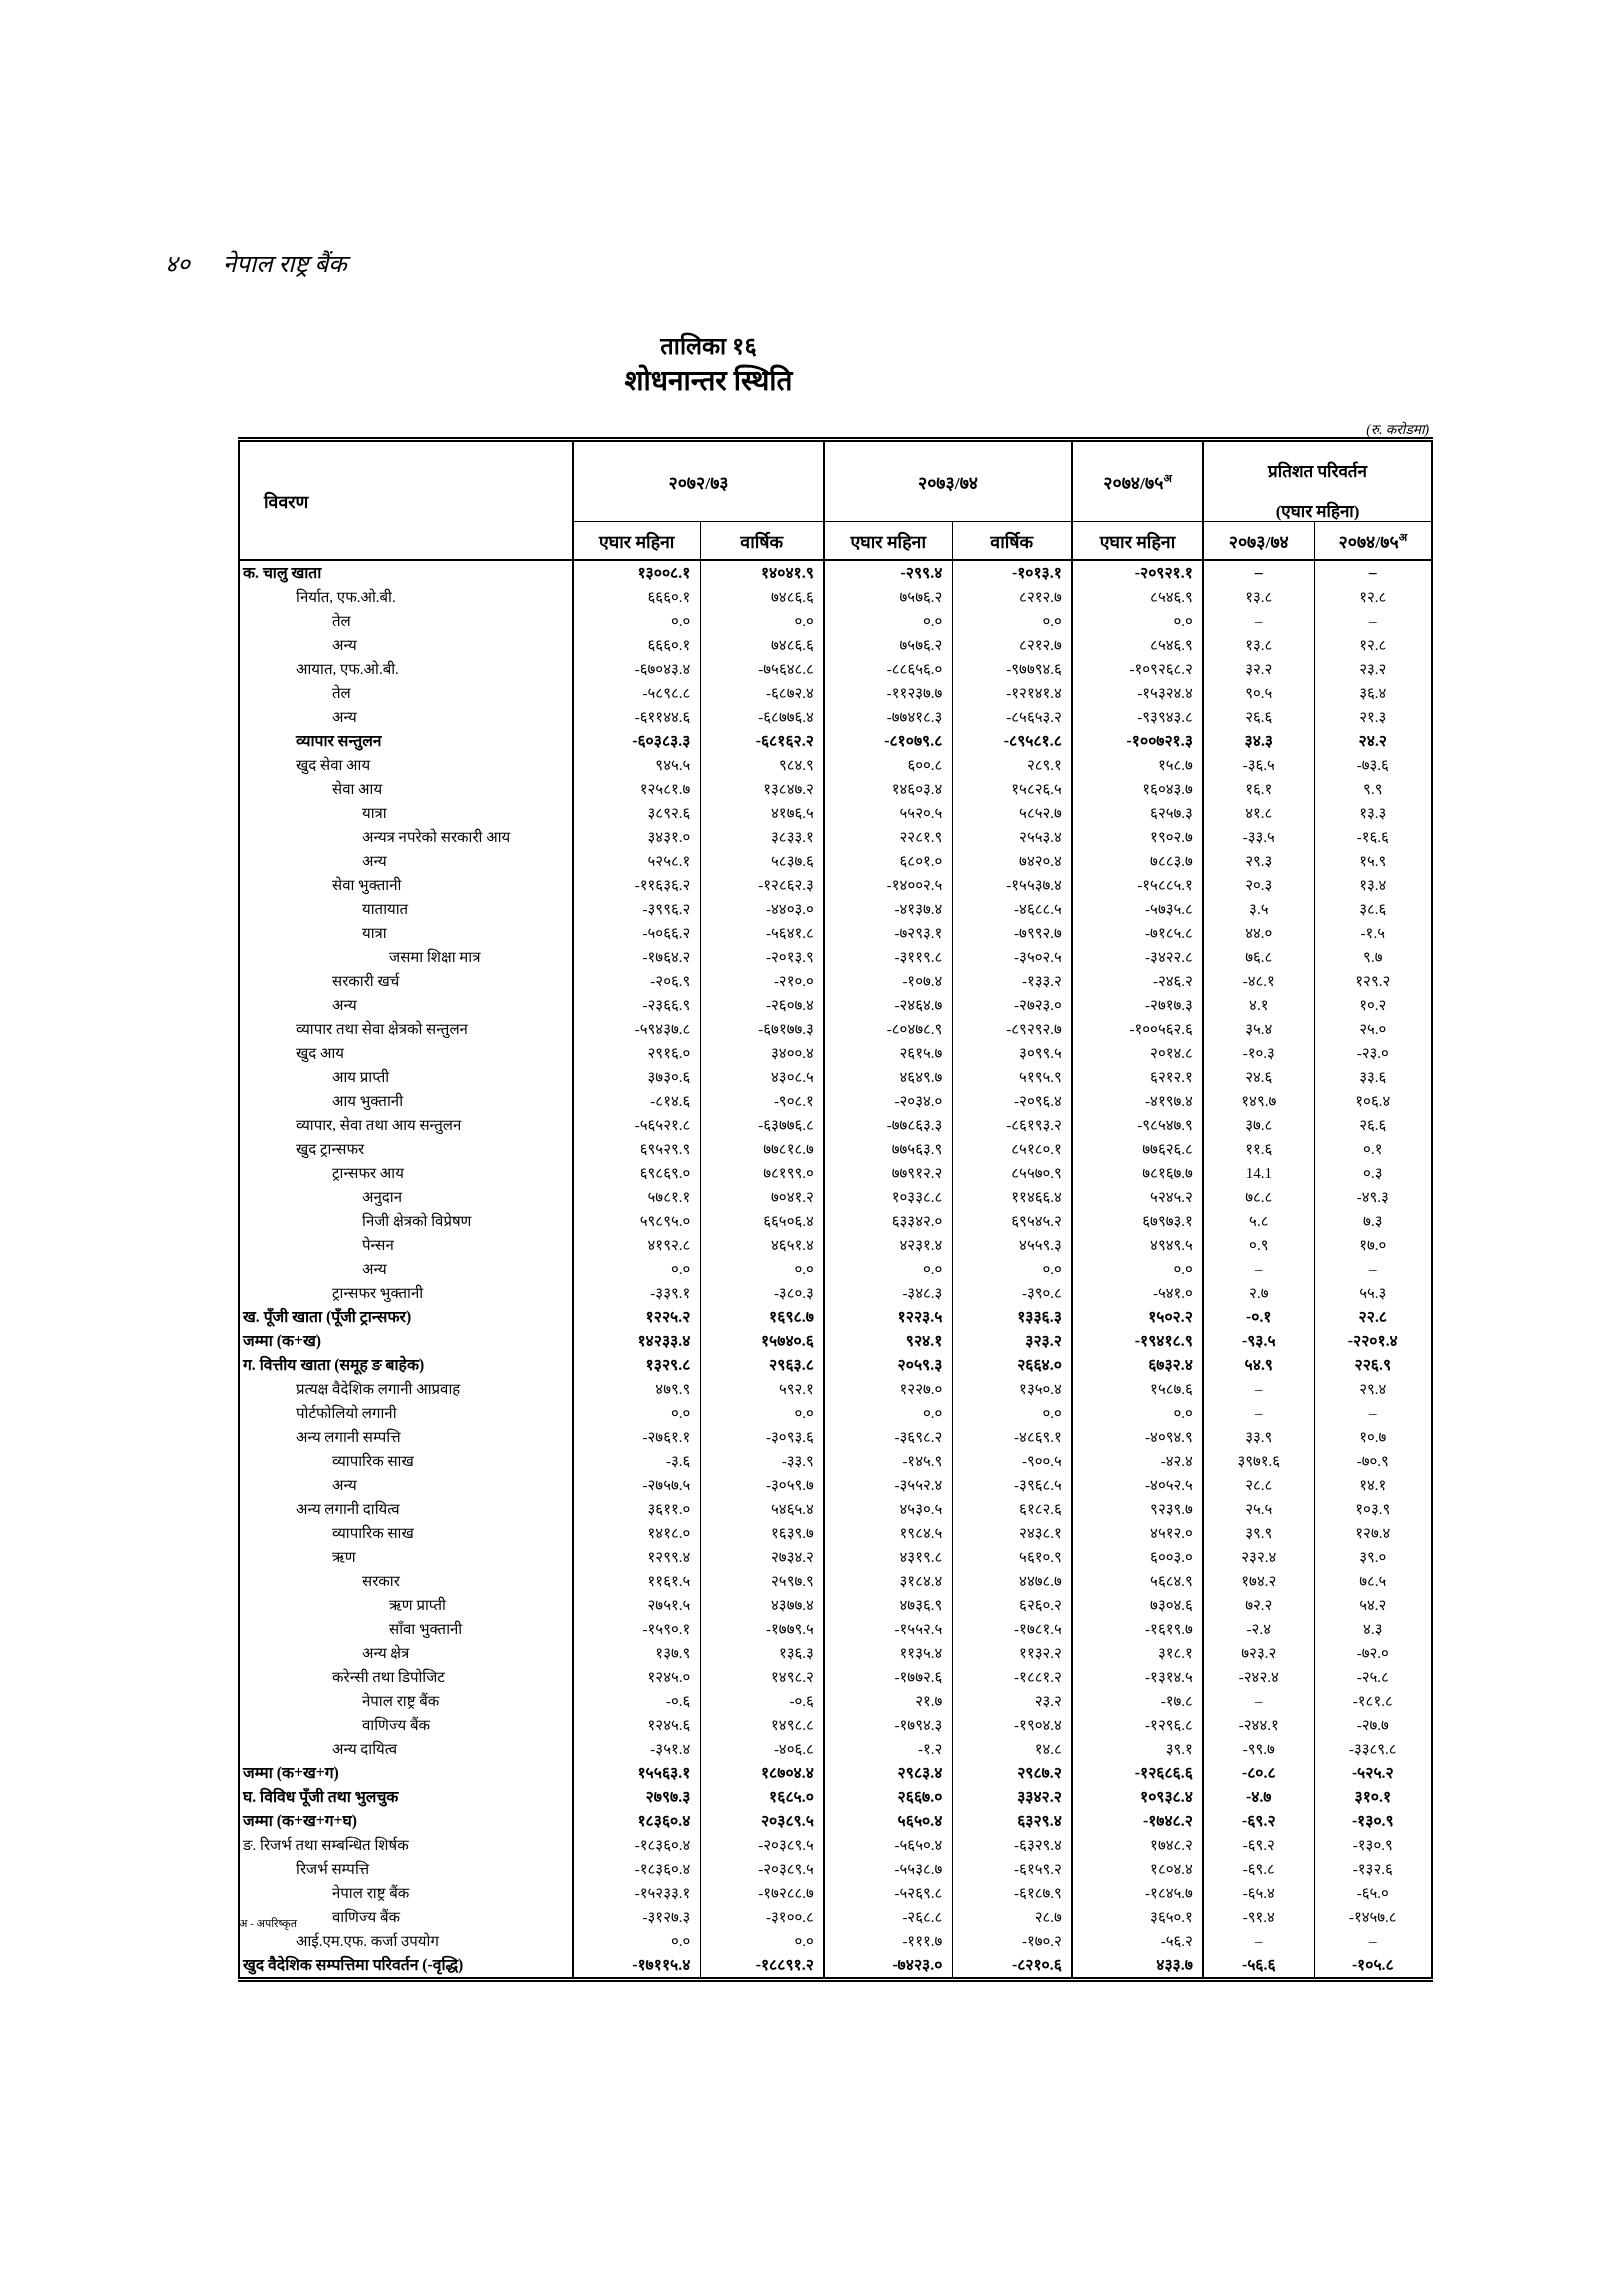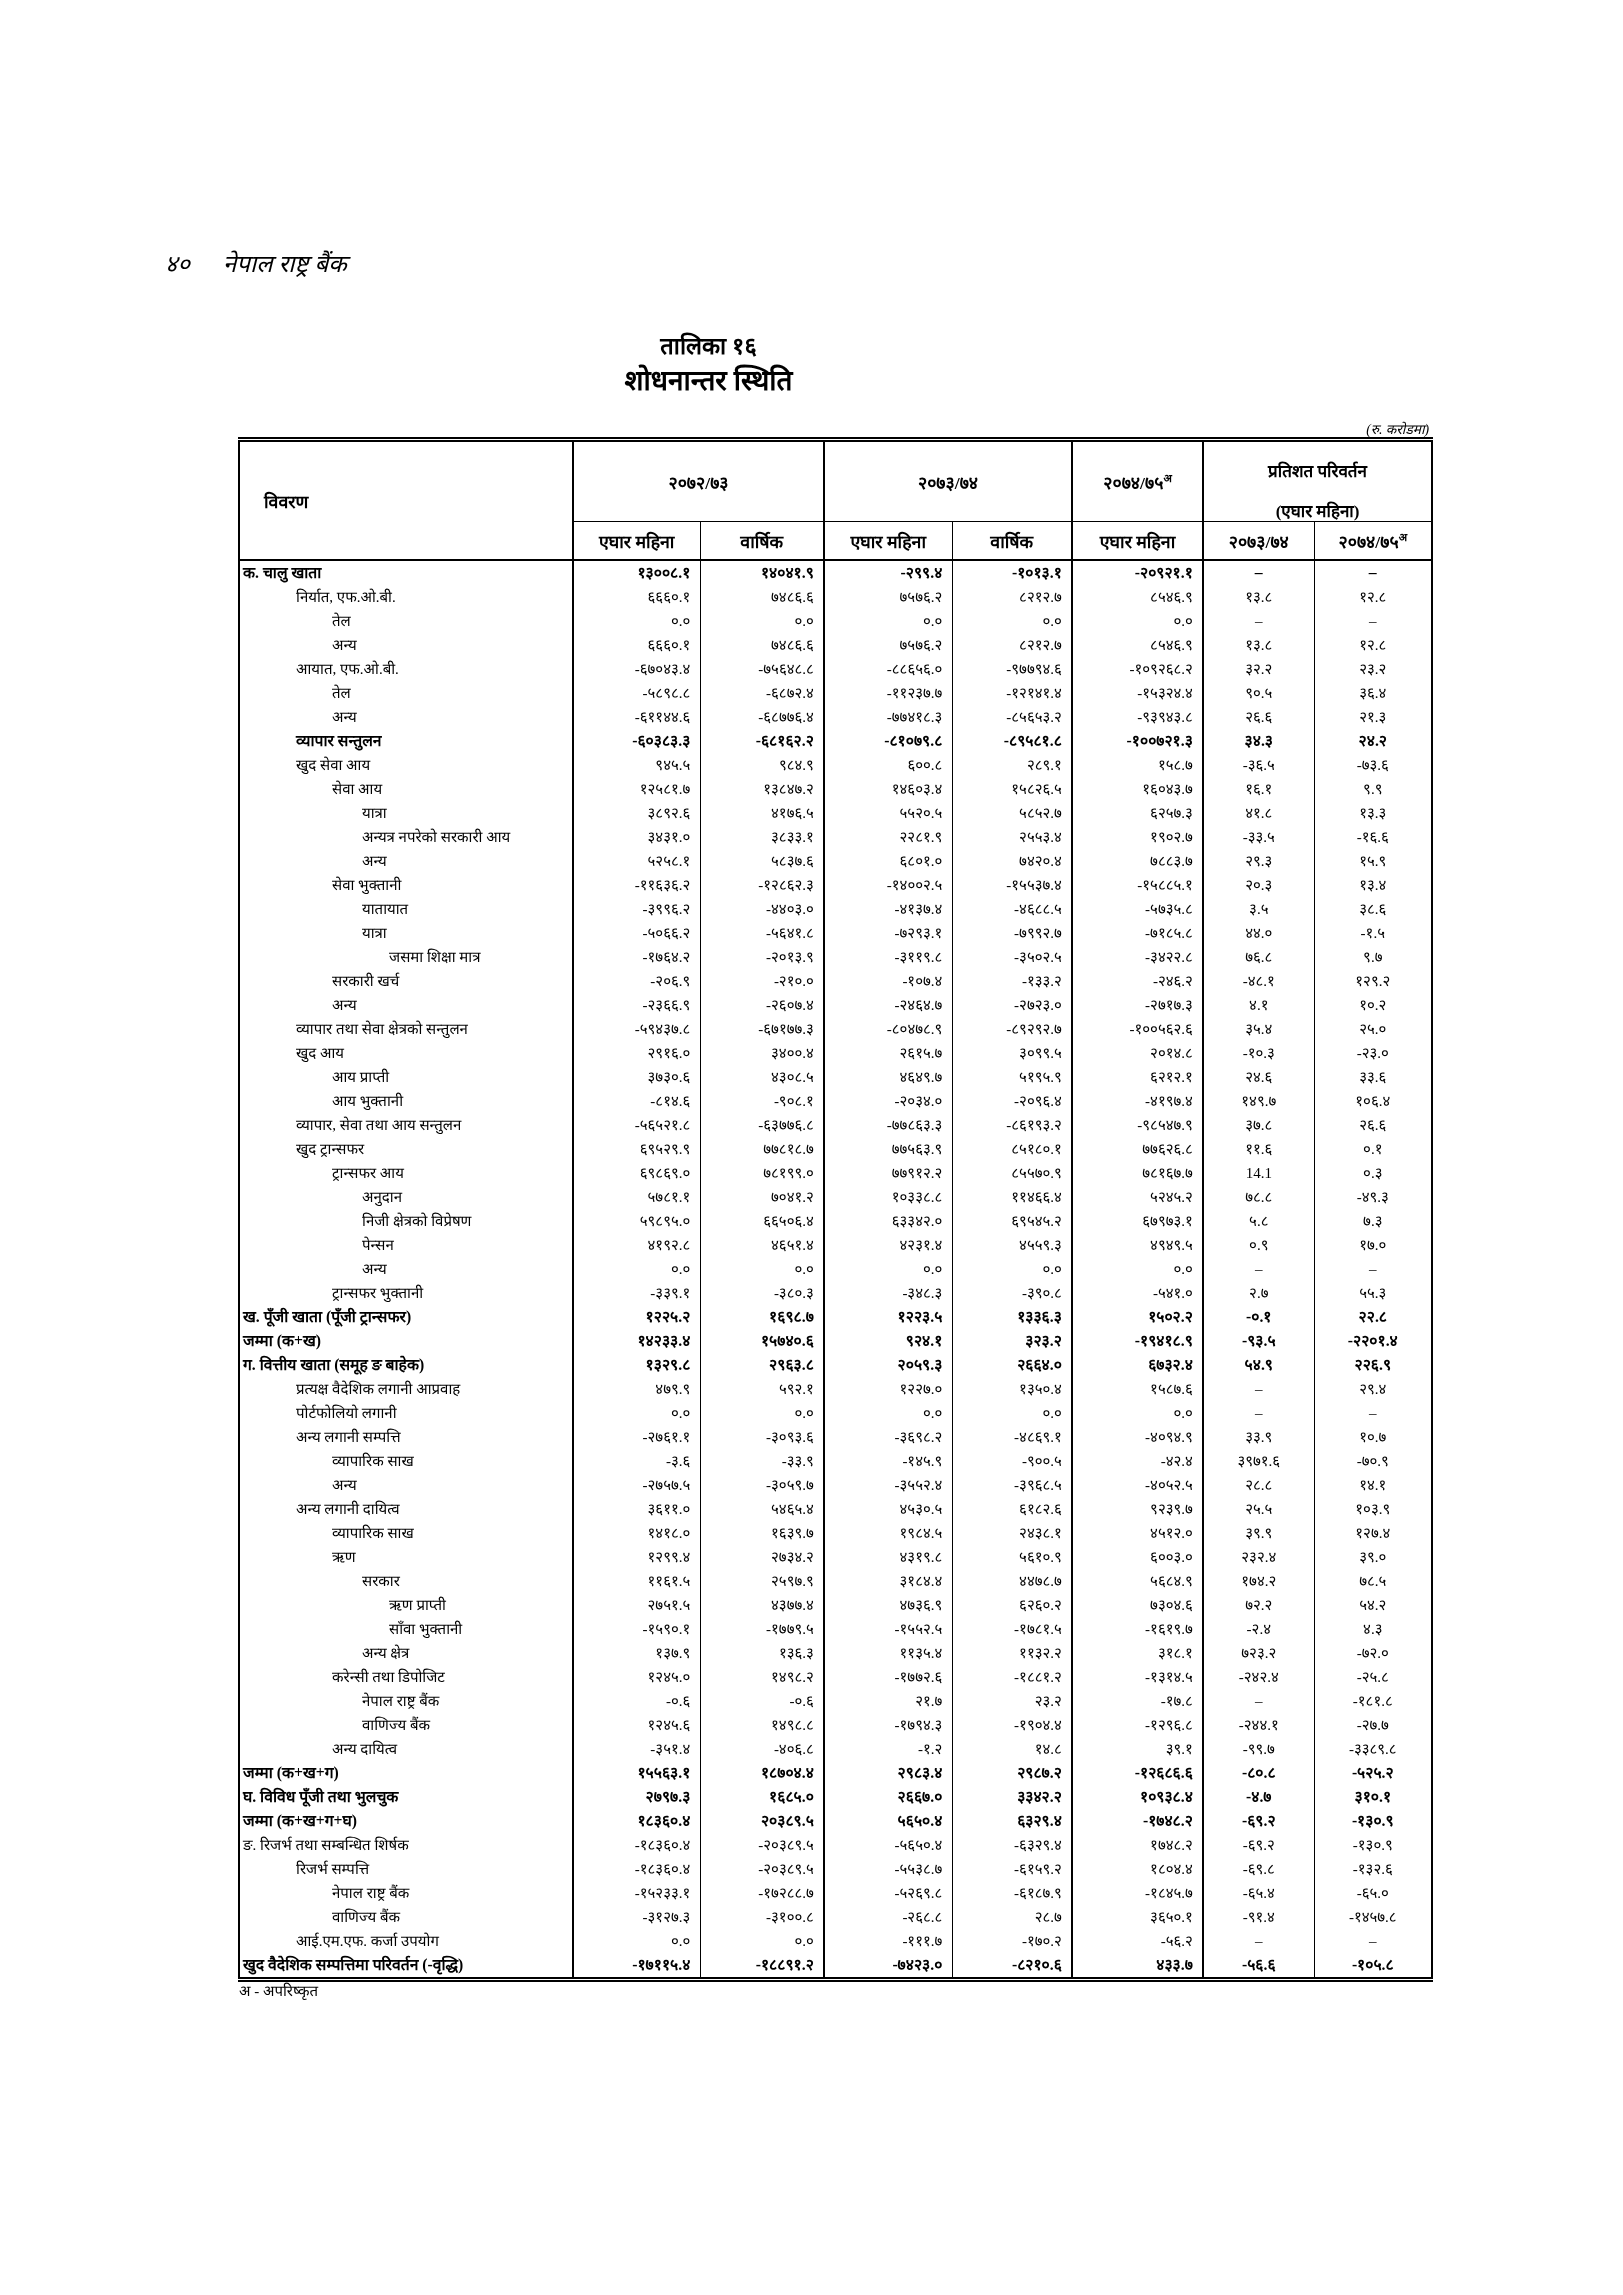--- a/index.html
+++ b/index.html
@@ -37,21 +37,21 @@
   tbody td:nth-child(7), thead tr.sub th:nth-child(6) { border-right:1.3px solid #000; }
 
   tbody td { height:24px; padding:0; font-size:15px; line-height:24px; white-space:nowrap; overflow:hidden; }
   td.num { text-align:right; padding-right:9.2px; }
   td.pct { text-align:center; }
   td.lbl { text-align:left; }
   .ind0{padding-left:3px;} .ind1{padding-left:56px;} .ind2{padding-left:92px;}
   .ind3{padding-left:122px;} .ind4{padding-left:149px;}
   .strong { font-weight:bold; font-size:15.7px; }
 
-  .footnote { position:absolute; top:1980px; left:239px; font-size:15px; }
+  .footnote { position:absolute; top:1915px; left:239px; font-size:11px; }
 </style>
 </head>
 <body>
 
 <div class="page-head">
   <span class="pgnum">४०</span>
   <span>नेपाल राष्ट्र बैंक</span>
 </div>
 
 <div class="title-block">

